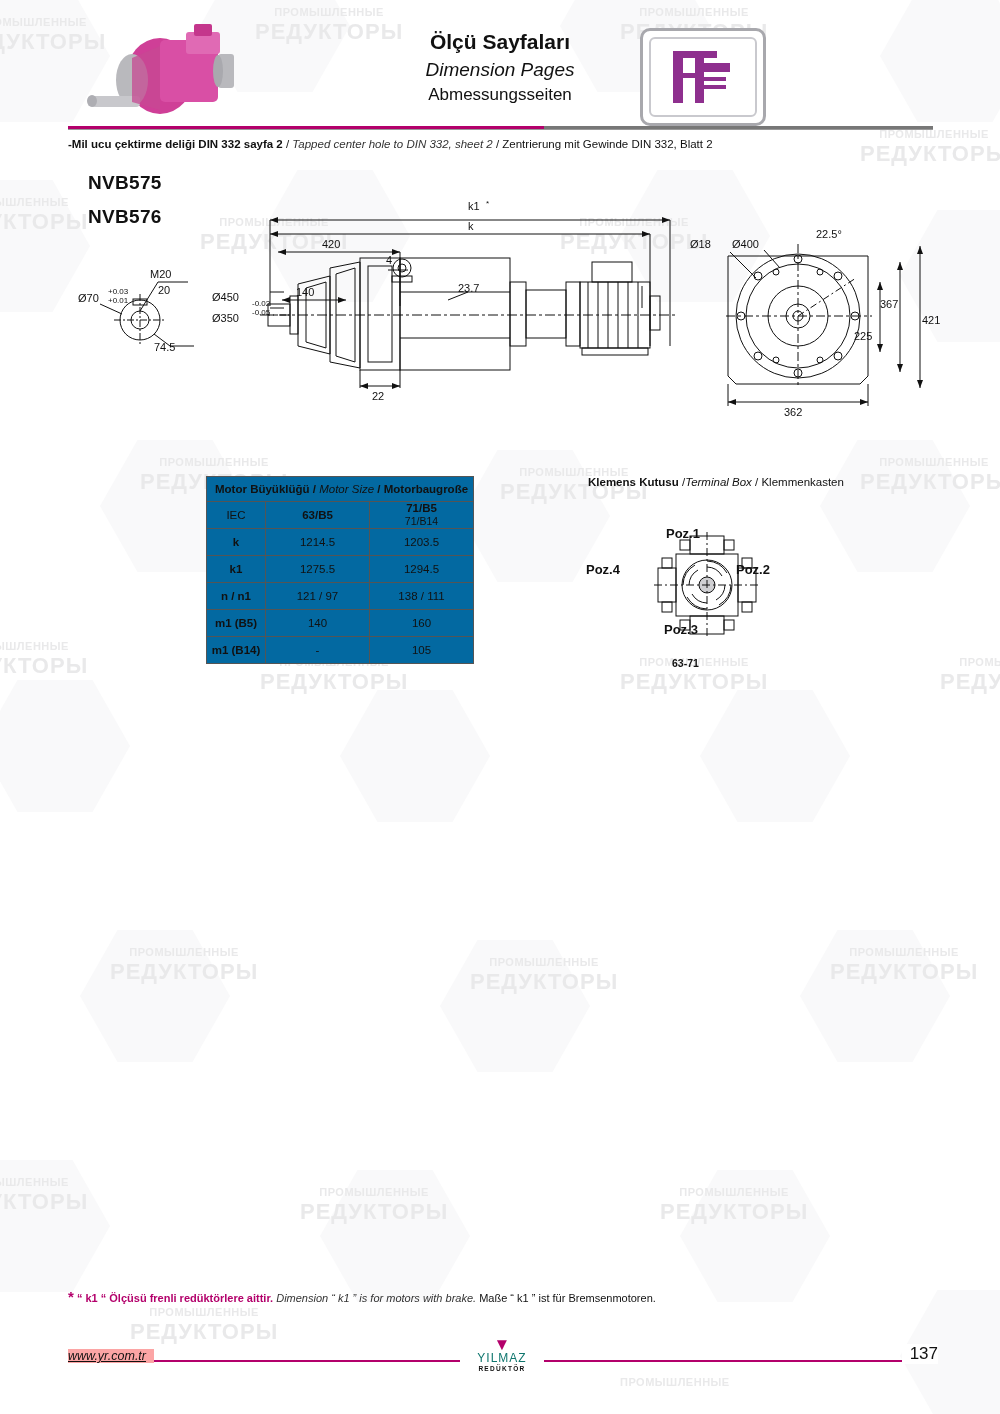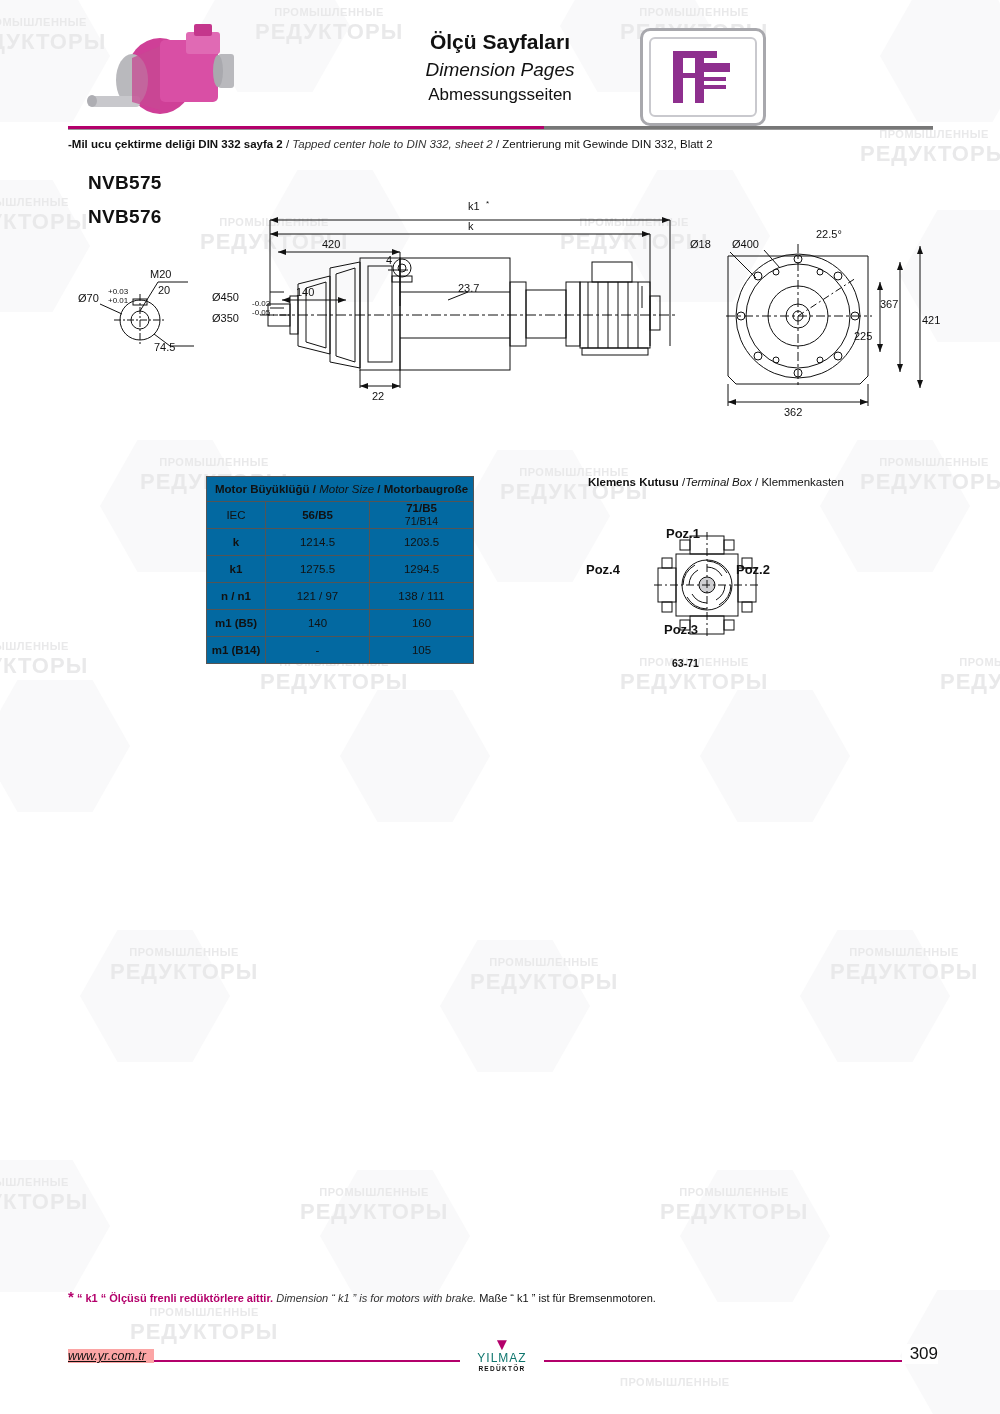--- a/index.html
+++ b/index.html
@@ -458,21 +458,21 @@
         <th class="hdr1" colspan="3">
           <b>Motor Büyüklüğü</b>
           <span>/</span>
           <i>Motor Size</i>
           <span>/</span>
           <span>Motorbaugroße</span>
         </th>
       </tr>
       <tr>
         <th class="c0 iec" rowspan="1">IEC</th>
-        <th class="c1 mh">56/B5</th>
+        <th class="c1 mh">63/B5</th>
         <th class="c2 mh">
           <span>71/B5</span><br>
           <small>71/B14</small>
         </th>
       </tr>
     </thead>
     <tbody>
       <tr>
         <td class="c0">k</td>
         <td class="c1">1214.5</td>
@@ -559,15 +559,15 @@
     <span>Maße “ k1 ” ist für Bremsenmotoren.</span>
   </div>
 
   <div class="footer-line"></div>
   <a class="footer-url" href="#">www.yr.com.tr</a>
   <div class="logo">
     <div class="mark">▼</div>
     <div class="n1">YILMAZ</div>
     <div class="n2">REDÜKTÖR</div>
   </div>
-  <div class="pageno">309</div>
+  <div class="pageno">137</div>
 
 </div>
 
 </body></html>

